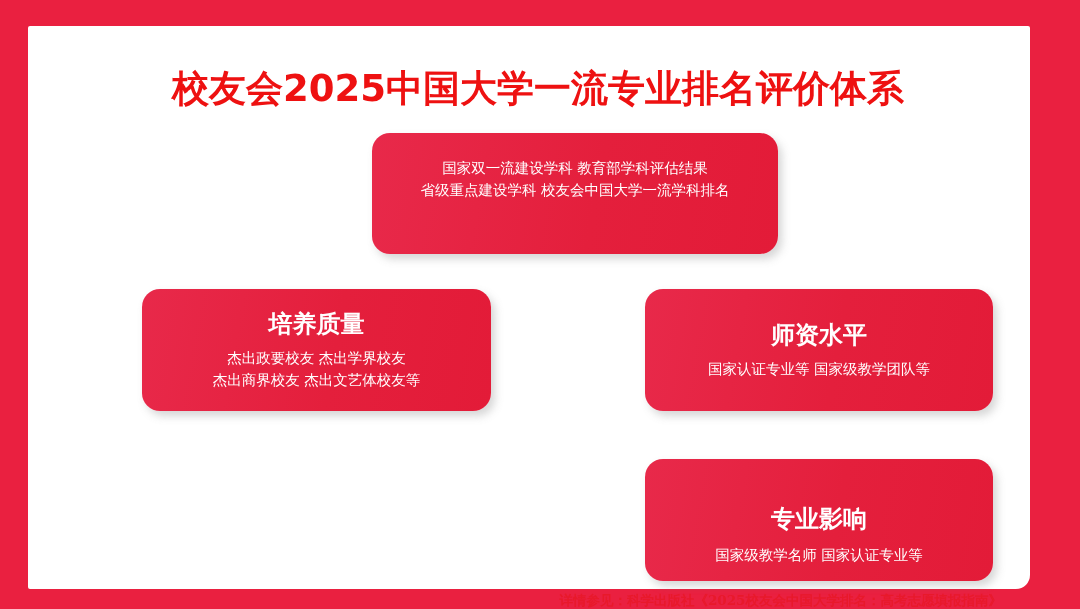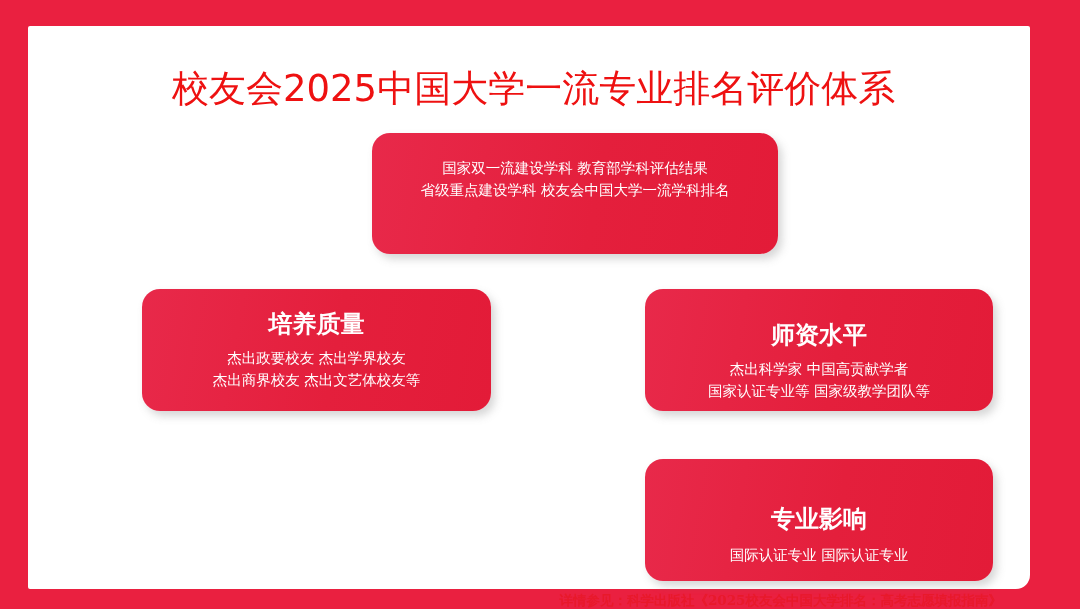--- a/index.html
+++ b/index.html
@@ -14,21 +14,21 @@
   }
   .panel{
     position:absolute;left:28px;top:26px;
     width:1002px;height:563px;
     background:#ffffff;
     border-radius:2px 2px 14px 2px;
   }
   .title{
     position:absolute;left:144px;top:40px;
     font-size:37px;line-height:46px;
-    font-weight:normal;
+    font-weight:bold;
     color:#EE1111;
     letter-spacing:0px;
     white-space:nowrap;
     font-family:"DejaVu Sans","Liberation Sans",sans-serif;
   }
   .card{
     position:absolute;
     background:linear-gradient(100deg,#E8294A 0%,#E41F3C 55%,#E31B38 100%);
     border-radius:18px;
     box-shadow:4px 5px 9px rgba(120,120,120,0.30);
@@ -89,29 +89,28 @@
       <div class="card-title">培养质量</div>
       <div class="card-lines">
         <div class="card-line">杰出政要校友  杰出学界校友</div>
         <div class="card-line">杰出商界校友  杰出文艺体校友等</div>
       </div>
     </div>
 
     <div class="card" id="card-2">
       <div class="card-title">师资水平</div>
       <div class="card-lines">
-        <div class="card-line">杰出科学家  中国高贡献学者</div>
         <div class="card-line">国家认证专业等  国家级教学团队等</div>
       </div>
     </div>
 
 
     <div class="card" id="card-4">
       <div class="card-title">专业影响</div>
       <div class="card-lines">
-        <div class="card-line">国际认证专业  国际认证专业</div>
+        <div class="card-line">国家级教学名师  国家认证专业等</div>
       </div>
     </div>
 
     <div class="footer">详情参见：科学出版社《2025校友会中国大学排名：高考志愿填报指南》</div>
 
   </div>
 </div>
 
 </body></html>

